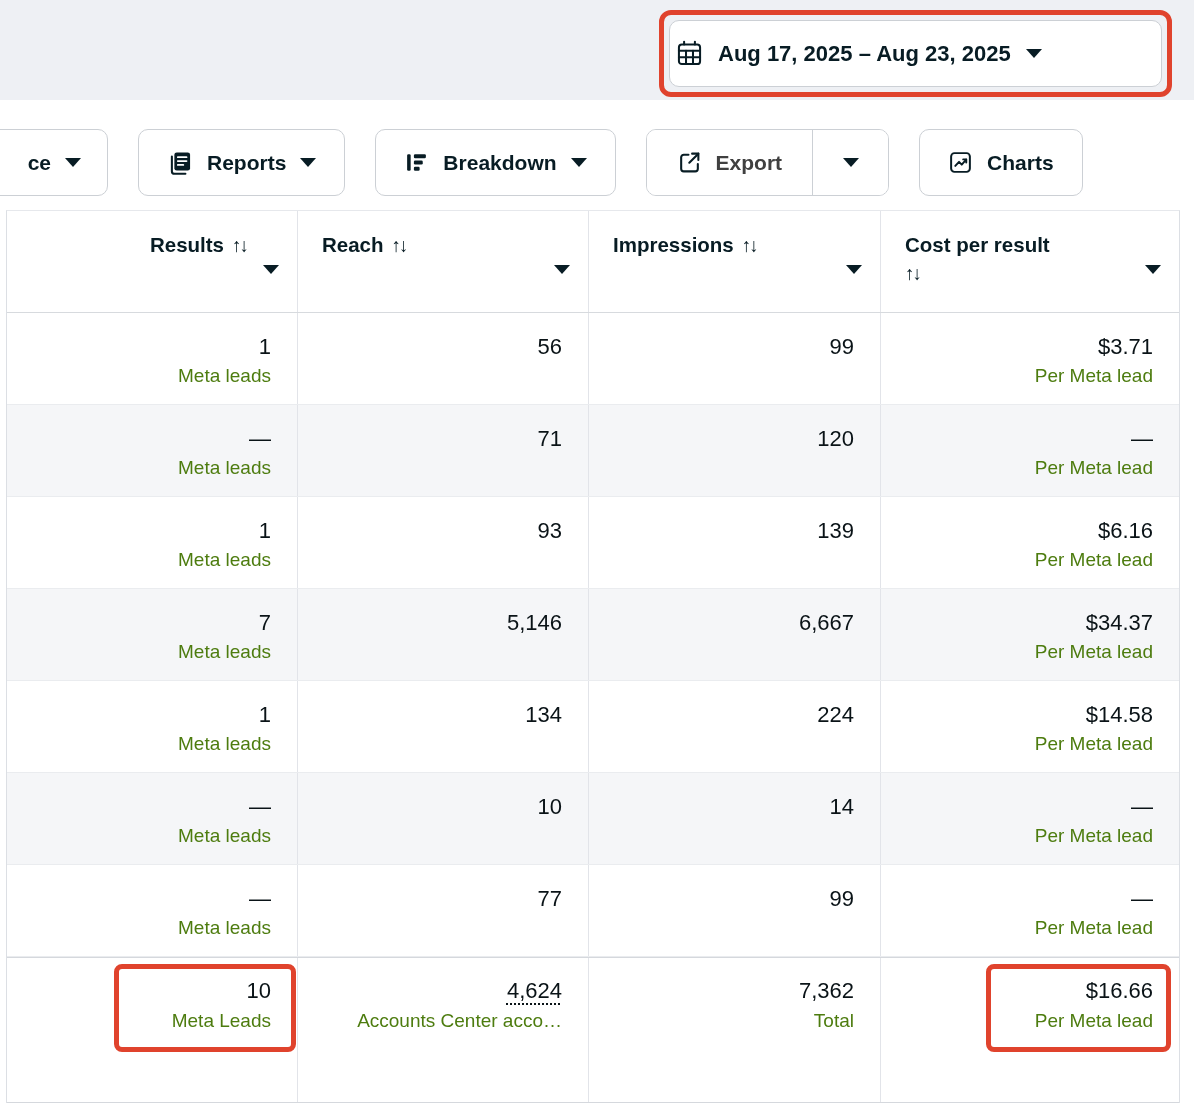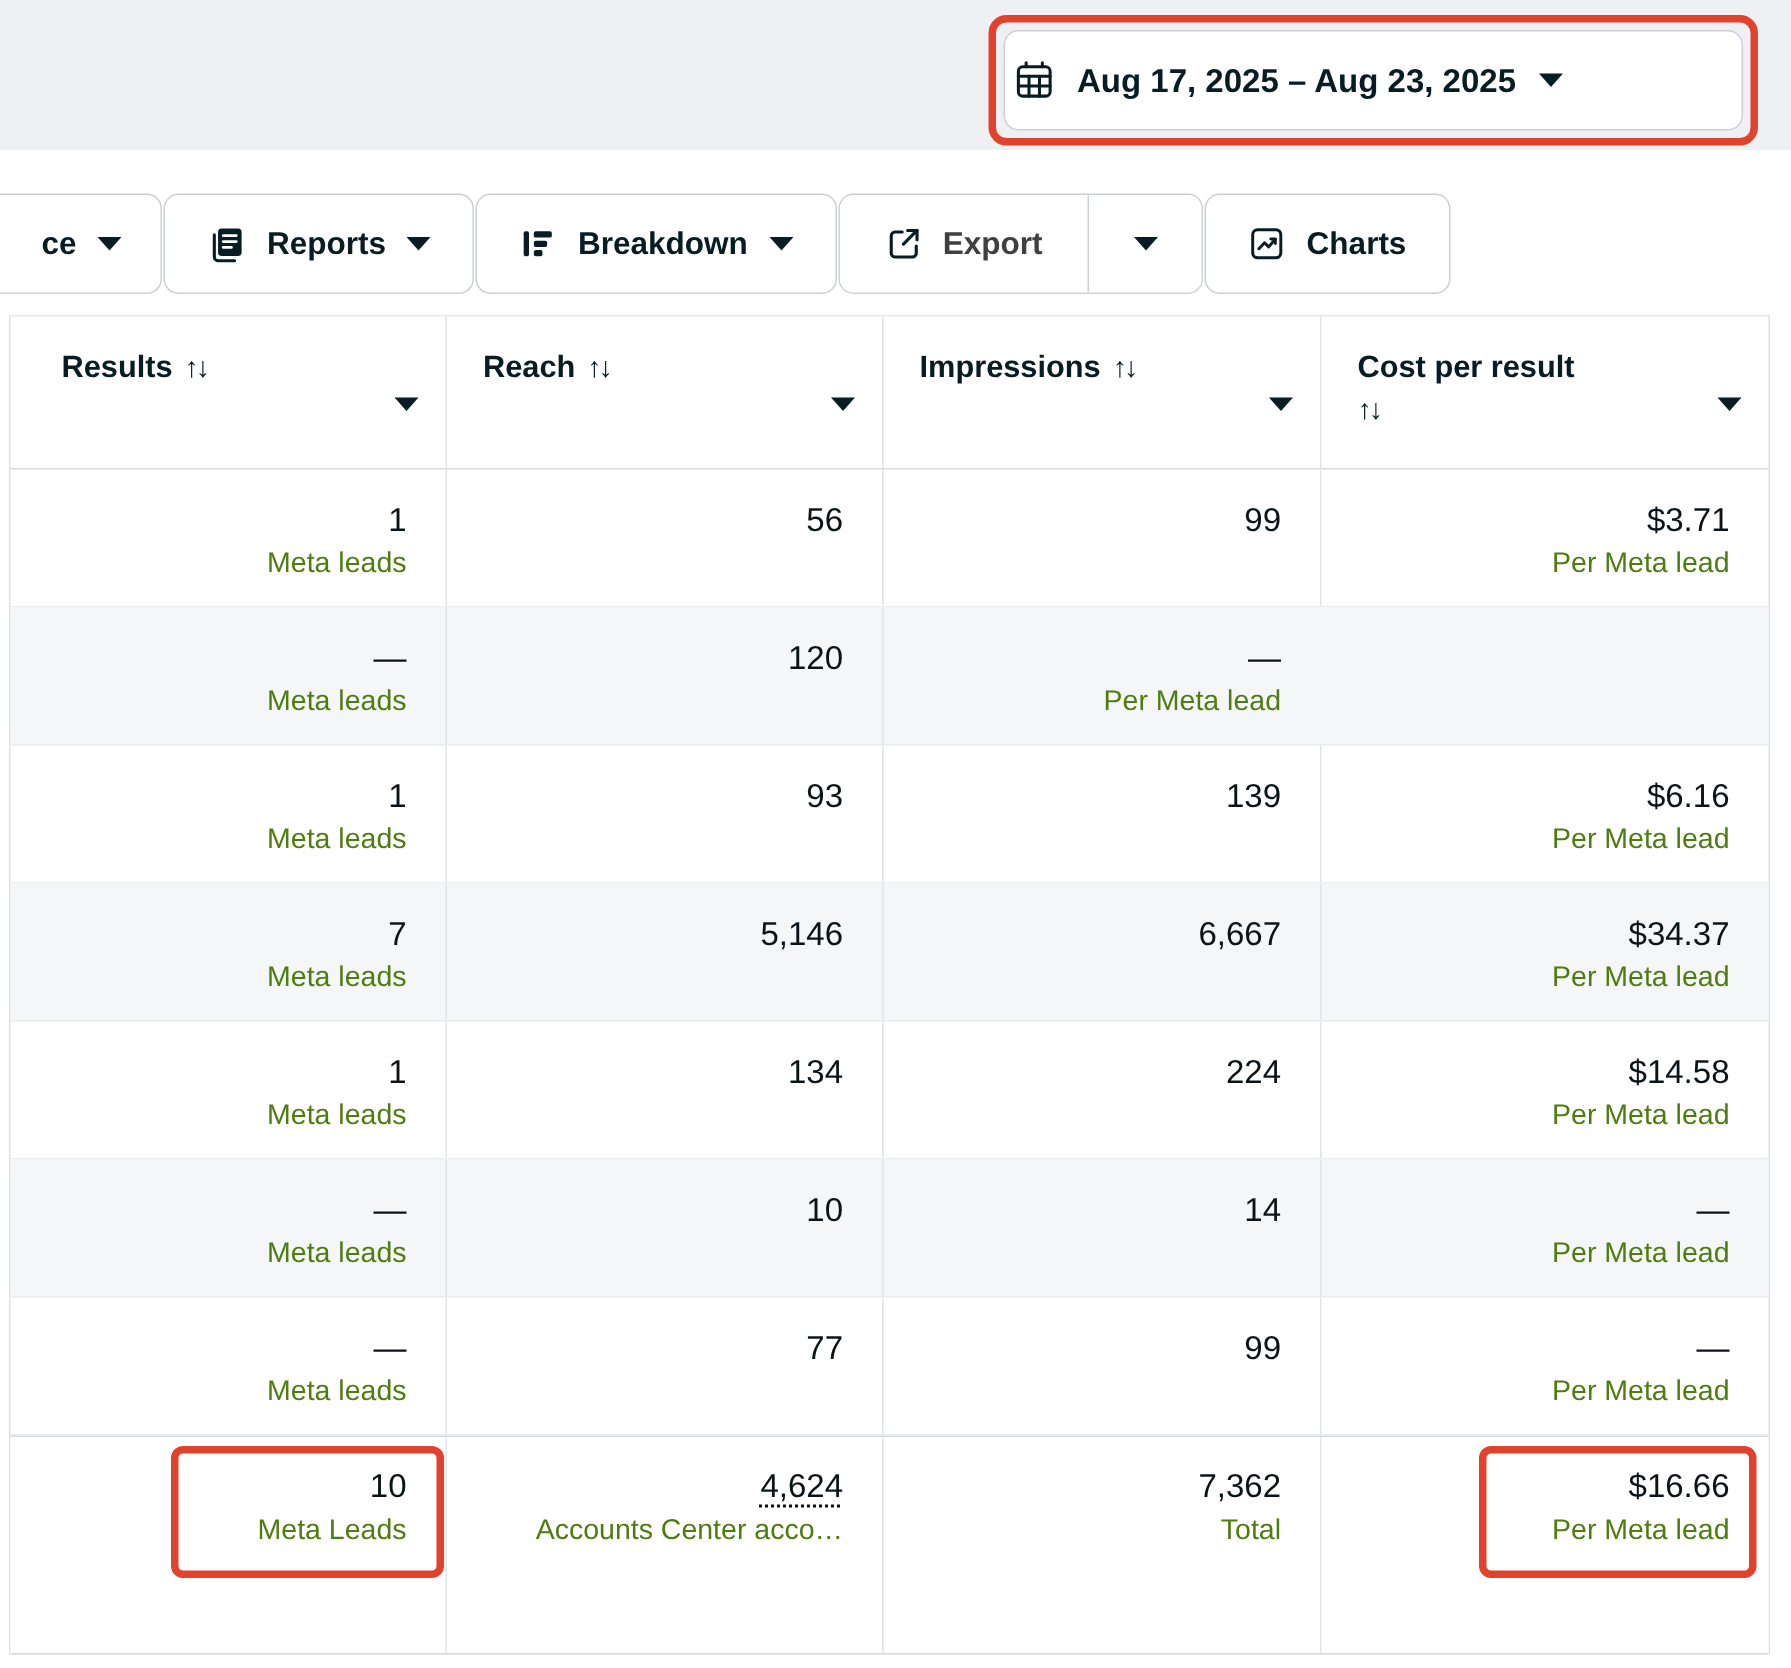--- a/index.html
+++ b/index.html
@@ -28,21 +28,21 @@
     font-family:inherit; font-size:22px; font-weight:600; color:#081c24; cursor:pointer;
   }
 
   .caret {
     width:0; height:0; display:inline-block;
     border-left:8px solid transparent; border-right:8px solid transparent;
     border-top:9px solid #081c24;
   }
 
   
-  .toolbar { position:absolute; top:129px; left:0; display:flex; align-items:center; gap:1px; }
+  .toolbar { position:absolute; top:129px; left:0; display:flex; align-items:center; gap:30px; }
   .tb-btn {
     height:67px; background:#fff; border:1px solid #ccd0d5; border-radius:10px;
     display:inline-flex; align-items:center; gap:14px; padding:0 28px;
     font-family:inherit; font-size:21px; font-weight:600; color:#081c24; cursor:pointer;
   }
   .tb-btn svg { flex:0 0 auto; }
   .tb-partial { margin-left:-30px; width:138px; justify-content:flex-end; padding-right:26px; }
   .export-group { display:inline-flex; height:67px; border:1px solid #ccd0d5; border-radius:10px; background:#fff; overflow:hidden; }
   .export-main, .export-caret {
     height:100%; background:#fff; border:none; display:inline-flex; align-items:center; gap:14px;
@@ -56,21 +56,21 @@
     position:absolute; top:210px; left:6px; width:1174px;
     border-left:1px solid #dcdfe4; border-right:1px solid #dcdfe4; border-top:1px solid #e6e8ec;
     background:#fff;
   }
   .t-row { display:grid; grid-template-columns:290px 291px 292px 299px; }
   .t-cell { border-left:1px solid #e2e4e9; min-width:0; }
   .t-cell:first-child { border-left:none; }
 
   .t-row.head { height:102px; border-bottom:1px solid #d7dade; }
   .th { position:relative; padding:20px 50px 0 24px; font-size:20.5px; font-weight:700; color:#081c24; line-height:1.35; }
-  .th:first-child { padding-left:34px; }
+  .th:first-child { padding-left:34px;text-align:right; }
   .th .sort { font-weight:600; font-size:19px; margin-left:8px; letter-spacing:-2px; }
   .th .th-caret { position:absolute; right:18px; top:54px; }
   .th-cost .sort { display:block; margin-left:0; margin-top:2px; }
 
   .t-row.data { height:92px; border-bottom:1px solid #eaecef; }
   .t-row.data.shade { background:#f5f6f8; }
   .t-row.data .t-cell {
     display:flex; flex-direction:column; align-items:flex-end; justify-content:flex-start;
     padding:21px 26px 0 10px; gap:6px;
   }
@@ -207,20 +207,23 @@
       <span class="val">$3.71</span>
       <span class="sub">Per Meta lead</span>
     </div>
   </div>
       <div class="t-row data shade">
     <div class="t-cell">
       <span class="val">—</span>
       <span class="sub">Meta leads</span>
     </div>
     <div class="t-cell">
+      <span class="val">71</span>
+    </div>
+    <div class="t-cell">
       <span class="val">120</span>
     </div>
     <div class="t-cell">
       <span class="val">—</span>
       <span class="sub">Per Meta lead</span>
     </div>
   </div>
       <div class="t-row data">
     <div class="t-cell">
       <span class="val">1</span>

